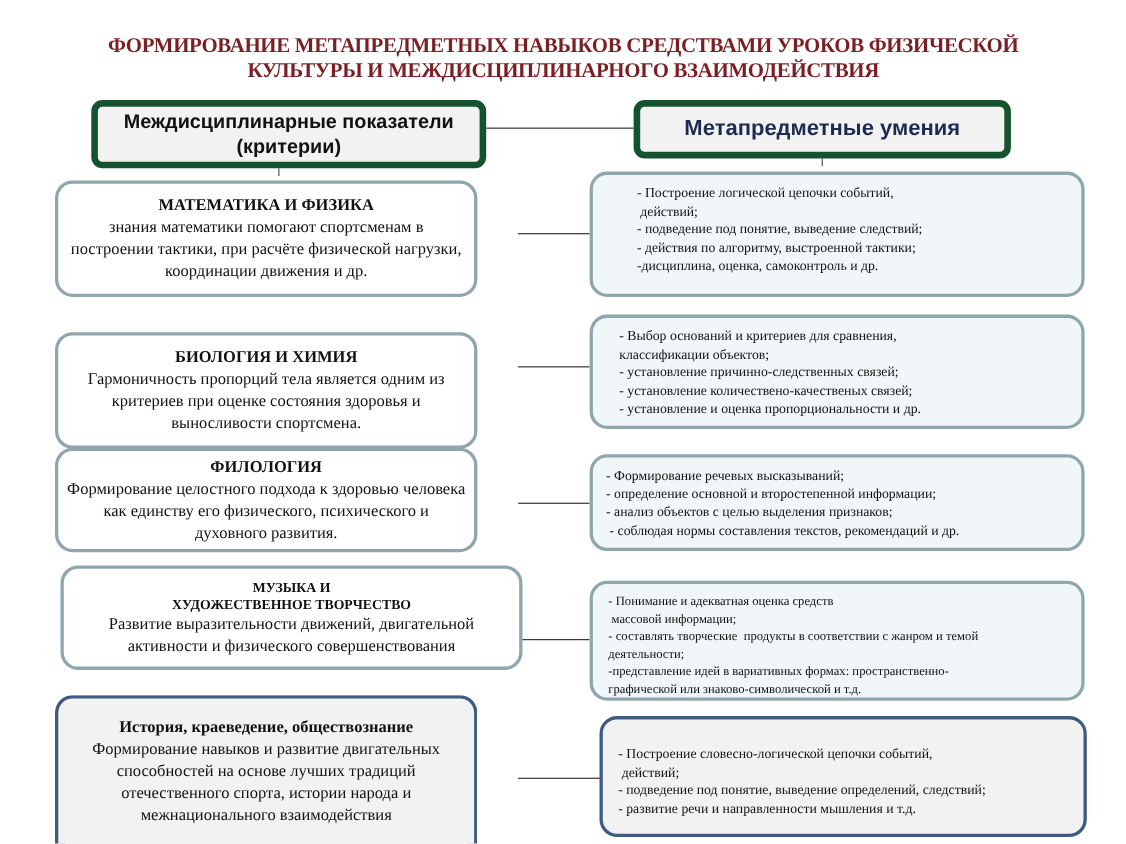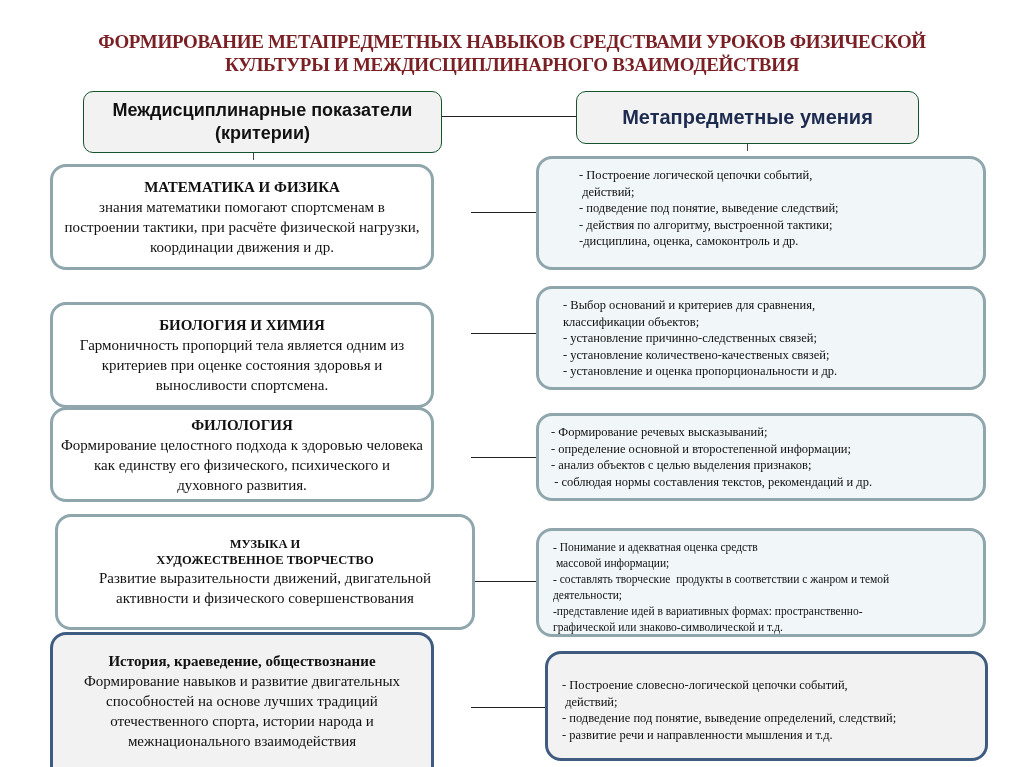--- a/index.html
+++ b/index.html
@@ -18,21 +18,21 @@
       font-family: "Liberation Serif", serif;
       font-weight: bold;
       font-size: 19px;
       line-height: 23px;
       letter-spacing: -0.3px;
     }
     .title span { display: block; }
     .hdr {
       position: absolute;
       background: #f2f2f2;
-      border: 1px solid #14532d;
+      border: 6px solid #14532d;
       border-radius: 10px;
       text-align: center;
       font-family: "Liberation Sans", sans-serif;
       font-weight: bold;
       display: flex; align-items: center; justify-content: center;
     }
     .hdr-left {
       left: 83px; top: 91px; width: 359px; height: 62px;
       font-size: 18px; line-height: 23px; color: #111;
       padding: 0 10px;
@@ -128,21 +128,21 @@
   <div>Формирование целостного подхода к здоровью человека как единству его физического, психического и духовного развития.</div>
 </div>
 <div class="hline" style="left:471px; top:457px; width:65px;"></div>
 <div class="box rbox" style="top:413px; height:88px; padding-left:12px;">
   <span class="line">- Формирование речевых высказываний;</span>
   <span class="line">- определение основной и второстепенной информации;</span>
   <span class="line">- анализ объектов с целью выделения признаков;</span>
   <span class="line"> - соблюдая нормы составления текстов, рекомендаций и др.</span>
 </div>
 
-<div class="box lbox" style="left:55px; width:420px; top:514px; height:116px;">
+<div class="box lbox" style="left:55px; width:420px; top:514px; height:95px;">
   <div class="head small">МУЗЫКА И</div>
   <div class="head small">ХУДОЖЕСТВЕННОЕ ТВОРЧЕСТВО</div>
   <div>Развитие выразительности движений, двигательной активности и физического совершенствования</div>
 </div>
 <div class="hline" style="left:475px; top:581px; width:61px;"></div>
 <div class="box rbox" style="top:528px; height:109px; font-size:11.5px; line-height:16px; padding-left:14px;">
   <span class="line">- Понимание и адекватная оценка средств</span>
   <span class="line"> массовой информации;</span>
   <span class="line">- составлять творческие  продукты в соответствии с жанром и темой</span>
   <span class="line">деятельности;</span>

